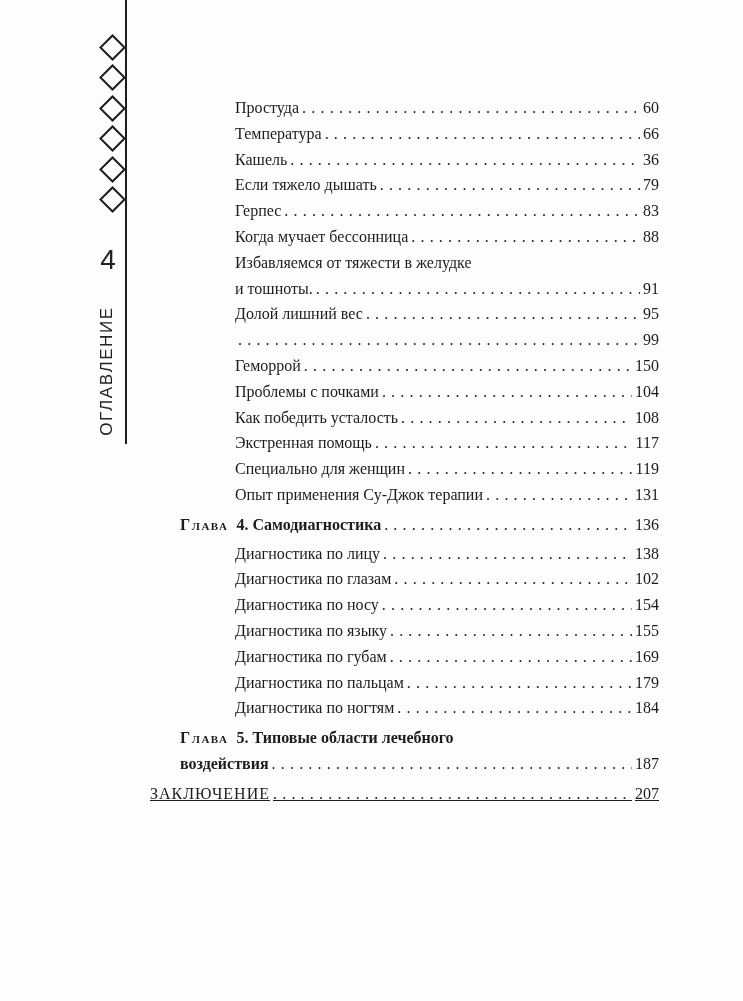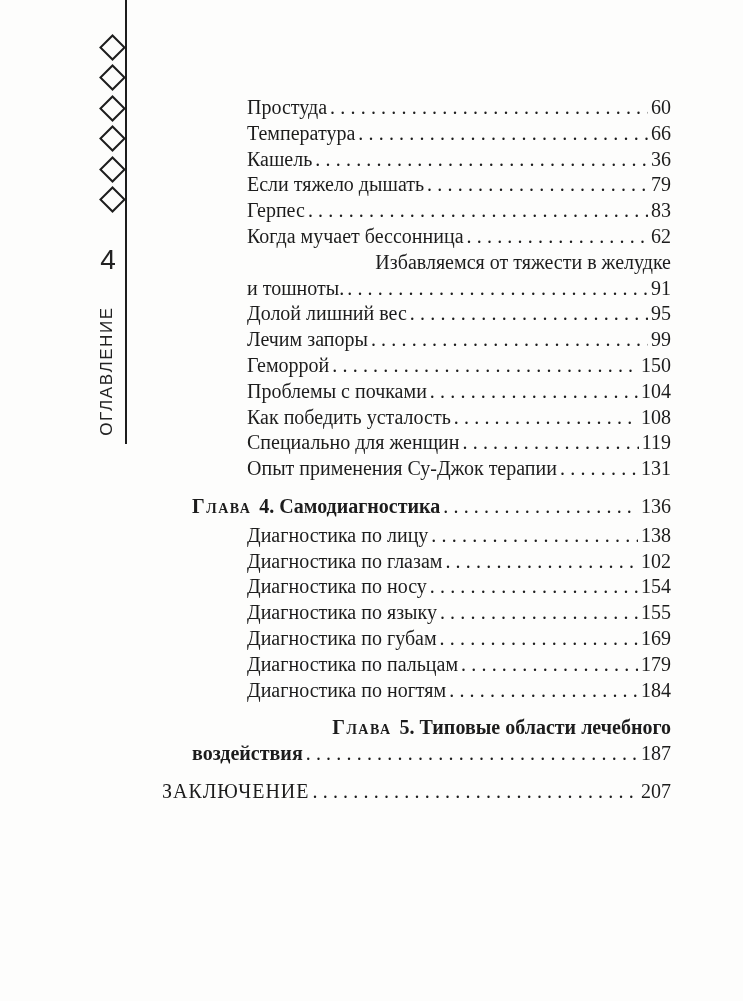--- a/index.html
+++ b/index.html
@@ -49,32 +49,31 @@
     font-family: "Liberation Sans", sans-serif;
     font-size: 17px;
     letter-spacing: 1.6px;
     color: #222;
     white-space: nowrap;
   }
 
   
   .toc {
     position: absolute;
-    left: 162px; top: 95px;
+    left: 150px; top: 95px;
     width: 509px;
-    font-size: 20px;
+    font-size: 16px;
     line-height: 25.8px;
-    text-align: right;
   }
   .entry { margin: 0; }
-  .entry.gap { margin-top: 12px; }
+  .entry.gap { margin-top: 4px; }
   .entry.chapter { margin-bottom: 3px; }
   .ind-sub  { padding-left: 85px; }
   .ind-chapter { padding-left: 30px; }
-  .ind-root { padding-left: 0; }
+  .ind-root { padding-left: 0; text-decoration: underline; }
 
   .line, .row { white-space: nowrap; }
   .row { display: flex; align-items: flex-end; }
 
   .t { flex: 0 0 auto; }
   .entry.bold .t { font-weight: 700; }
   .entry.ind-root .t { letter-spacing: 1px; }
 
   .prefix {
     flex: 0 0 auto;
@@ -151,41 +150,40 @@
         <div class="row">
           <span class="t">Герпес</span>
           <span class="leader"></span>
           <span class="pg">83</span>
         </div>
       </div>
       <div class="entry ind-sub">
         <div class="row">
           <span class="t">Когда мучает бессонница</span>
           <span class="leader"></span>
-          <span class="pg">62</span>
+          <span class="pg">88</span>
         </div>
       </div>
       <div class="entry ind-sub">
         <div class="line"><span class="t">Избавляемся от тяжести в желудке</span></div>
         <div class="row">
           <span class="t">и тошноты.</span>
           <span class="leader"></span>
           <span class="pg">91</span>
         </div>
       </div>
       <div class="entry ind-sub">
         <div class="row">
           <span class="t">Долой лишний вес</span>
           <span class="leader"></span>
           <span class="pg">95</span>
         </div>
       </div>
       <div class="entry ind-sub">
         <div class="row">
-          <span class="t">Лечим запоры</span>
           <span class="leader"></span>
           <span class="pg">99</span>
         </div>
       </div>
       <div class="entry ind-sub">
         <div class="row">
           <span class="t">Геморрой</span>
           <span class="leader"></span>
           <span class="pg">150</span>
         </div>
@@ -195,20 +193,27 @@
           <span class="t">Проблемы с почками</span>
           <span class="leader"></span>
           <span class="pg">104</span>
         </div>
       </div>
       <div class="entry ind-sub">
         <div class="row">
           <span class="t">Как победить усталость</span>
           <span class="leader"></span>
           <span class="pg">108</span>
+        </div>
+      </div>
+      <div class="entry ind-sub">
+        <div class="row">
+          <span class="t">Экстренная помощь</span>
+          <span class="leader"></span>
+          <span class="pg">117</span>
         </div>
       </div>
       <div class="entry ind-sub">
         <div class="row">
           <span class="t">Специально для женщин</span>
           <span class="leader"></span>
           <span class="pg">119</span>
         </div>
       </div>
       <div class="entry ind-sub">

